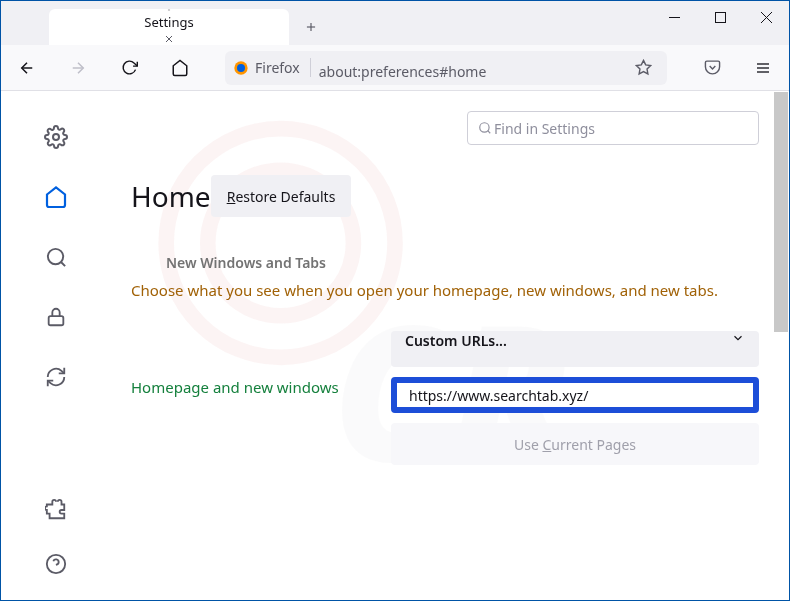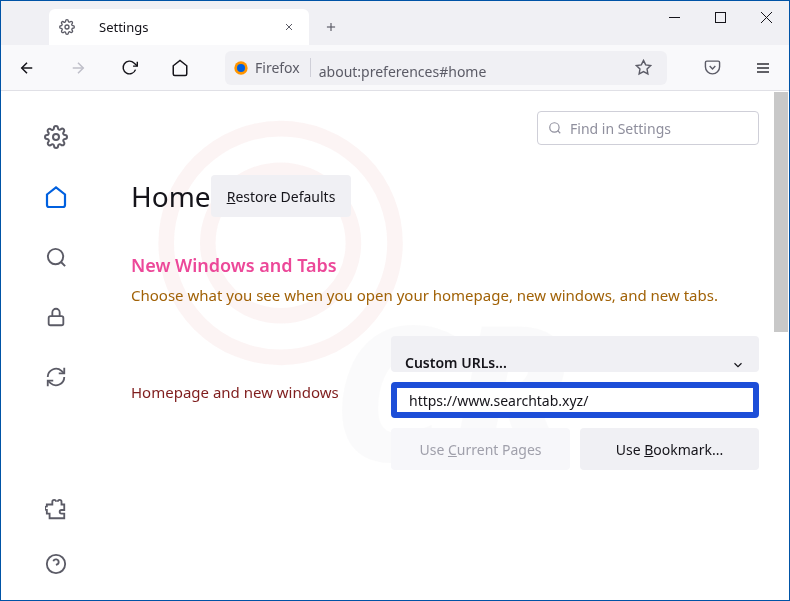--- a/index.html
+++ b/index.html
@@ -1,20 +1,20 @@
 <!DOCTYPE html>
 <html><head>
   <meta charset="utf-8">
   <style>
     * { margin: 0; padding: 0; box-sizing: border-box; font-family: "Segoe UI", system-ui, -apple-system, sans-serif; }
     body { background: #fff; width: 790px; height: 601px; overflow: hidden; position: relative; border: 1px solid #0053a6; }
     
     
     .tabbar { height: 44px; background: #f0f0f4; display: flex; align-items: flex-end; padding-left: 48px; }
-    .tab { background: #fff; border-radius: 6px 6px 0 0; height: 36px; width: 260px; display: flex; align-items: center; padding: 0 10px; gap: 24px; margin-top: 8px; }
+    .tab { background: #fff; border-radius: 6px 6px 0 0; height: 36px; width: 240px; display: flex; align-items: center; padding: 0 10px; gap: 2px; margin-top: 8px; flex-direction: column; }
     .tab-title { flex: 1; font-size: 13px; color: #15141a; }
     .tab-close { width: 20px; height: 20px; display: flex; align-items: center; justify-content: center; color: #5b5b66; cursor: pointer; }
     .newtab-btn { width: 32px; height: 32px; display: flex; align-items: center; justify-content: center; margin-left: 6px; margin-bottom: 2px; color: #5b5b66; }
     .win-controls { position: absolute; top: 0; right: 0; height: 38px; display: flex; }
     .win-btn { width: 46px; height: 32px; display: flex; align-items: center; justify-content: center; color: #15141a; }
     
     
     .toolbar { height: 46px; background: #f9f9fb; display: flex; align-items: center; padding: 0 10px; gap: 19px; border-bottom: 1px solid #e0e0e6; }
     .tool-btn { width: 32px; height: 32px; display: flex; align-items: center; justify-content: center; border-radius: 4px; color: #5b5b66; }
     .tool-btn.disabled { color: #bfbfc9; }
@@ -26,35 +26,35 @@
     
     
     .content-wrap { display: flex; height: calc(601px - 90px); position: relative; }
     .sidebar { width: 110px; display: flex; flex-direction: column; align-items: center; padding-top: 28px; gap: 24px; }
     .sidebar-item { width: 36px; height: 36px; display: flex; align-items: center; justify-content: center; border-radius: 6px; color: #5b5b66; }
     .sidebar-item.active { color: #0060df; }
     .sidebar-bottom { margin-top: auto; padding-bottom: 20px; display: flex; flex-direction: column; align-items: center; gap: 18px; }
     
     .main { flex: 1; padding: 20px 30px 0 20px; overflow: hidden; position: relative; }
     .search-row { display: flex; justify-content: flex-end; margin-bottom: 30px; }
-    .search-box { width: 222px; height: 34px; border: 1px solid #cfcfd8; border-radius: 4px; display: flex; align-items: center; padding: 0 10px; gap: 8px; color: #8f8f9d; }
+    .search-box { width: 292px; height: 34px; border: 1px solid #cfcfd8; border-radius: 4px; display: flex; align-items: center; padding: 0 10px; gap: 2px; color: #8f8f9d; }
     .search-ph { font-size: 14px; color: #8f8f9d; }
     
     .page-header { display: flex; align-items: center; margin-bottom: 36px; }
     .page-title { font-size: 28px; font-weight: 400; color: #15141a; }
     .btn { height: 42px; padding: 0 16px; background: #f0f0f4; border: none; border-radius: 4px; font-size: 14px; color: #15141a; display: inline-flex; align-items: center; }
     .btn.disabled { color: #a0a0ab; background: #f7f7fa; }
     
-    .section-title { font-size: 18px; font-weight: 600; color: #ec4899; margin-bottom: 8px; }
+    .section-title { font-size: 14px; font-weight: 600; color: #737373; margin-bottom: 8px; margin-left: 35px; }
     .section-desc { font-size: 15px; color: #a16207; margin-bottom: 30px; line-height: 1.4; }
     
     .form-row { display: flex; align-items: center; margin-bottom: 12px; gap: 20px; }
-    .form-label { width: 240px; font-size: 15px; color: #7f1d1d; }
+    .form-label { width: 240px; font-size: 15px; color: #15803d; }
     .form-control-col { flex: 1; display: flex; flex-direction: column; gap: 10px; }
-    .select { height: 36px; background: #f0f0f4; border: none; border-radius: 4px; padding: 0 14px; display: flex; align-items: flex-end; justify-content: space-between; font-size: 14px; color: #15141a; font-weight: 600; width: 100%; }
+    .select { height: 36px; background: #f0f0f4; border: none; border-radius: 4px; padding: 0 14px; display: flex; align-items: flex-start; justify-content: space-between; font-size: 14px; color: #15141a; font-weight: 600; width: 100%; }
     .text-input { height: 36px; border: 6px solid #1d4ed8; border-radius: 4px; padding: 0 12px; font-size: 14px; color: #15141a; width: 100%; background: #fff; }
     .btn-row { display: flex; gap: 10px; }
     .btn-row .btn { flex: 1; justify-content: center; white-space: nowrap; overflow: hidden; }
     
     .chevron { width: 14px; height: 14px; }
     
     
     .watermark { position: absolute; top: 50%; left: 50%; transform: translate(-50%, -50%); pointer-events: none; opacity: 0.06; }
     
     
@@ -248,22 +248,19 @@
           <span>Custom URLs...</span>
           <svg class="chevron" viewBox="0 0 24 24" fill="none" stroke="#15141a" stroke-width="2">
               <polyline points="6 9 12 15 18 9"></polyline>
             </svg>
         </div>
         <input class="text-input" value="https://www.searchtab.xyz/" style="">
         <div class="btn-row">
           <button class="btn disabled">
               <span>Use <u class="ak">C</u>urrent Pages</span>
             </button>
-          <button class="btn">
-              <span>Use <u class="ak">B</u>ookmark...</span>
-            </button>
         </div>
       </div>
     </div>
 
 
   </div>
 </div>
 
 </body></html>

